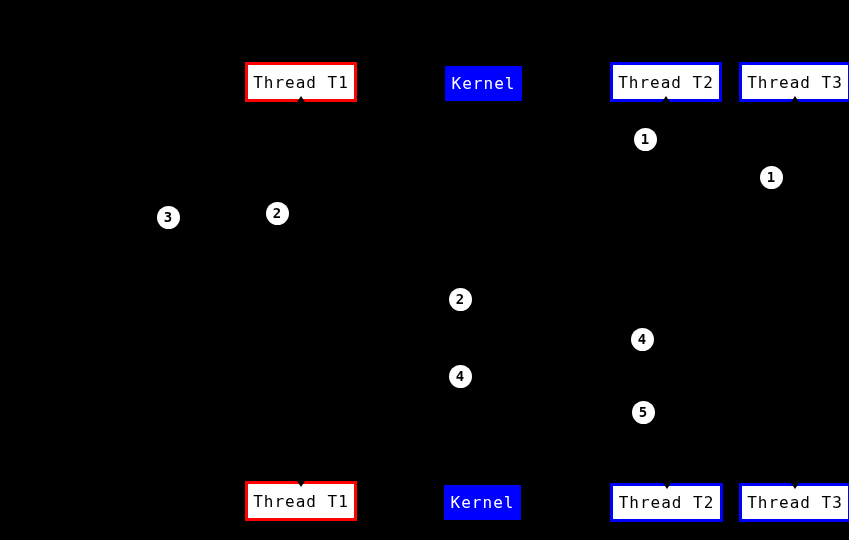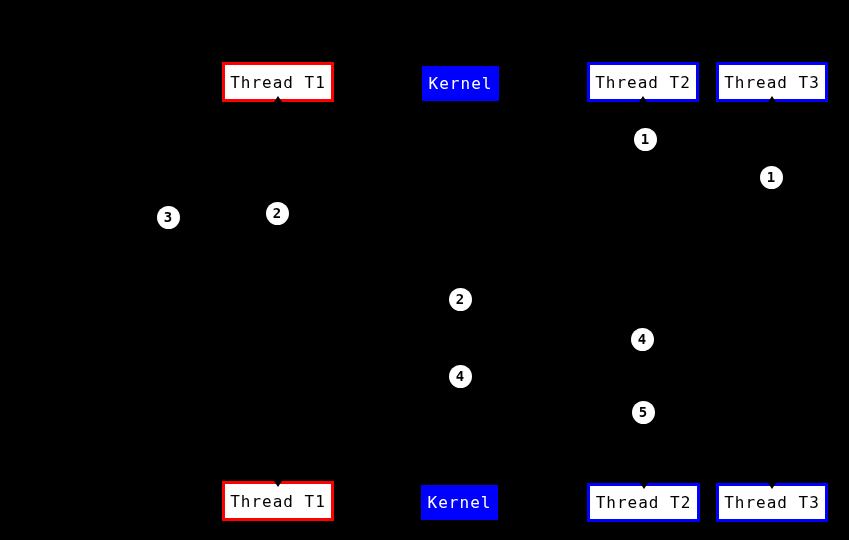--- a/index.html
+++ b/index.html
@@ -15,20 +15,21 @@
   .node {
     position: absolute;
     box-sizing: border-box;
     display: flex;
     align-items: center;
     justify-content: center;
     border: 3px solid transparent;
     font-size: 16px;
     letter-spacing: 1px;
     white-space: nowrap;
+    margin-left: 23px;
   }
   .node-label {
     display: block;
     line-height: 1;
     padding-top: 1px;
   }
   .badge {
     position: absolute;
     box-sizing: border-box;
     border-radius: 50%;

